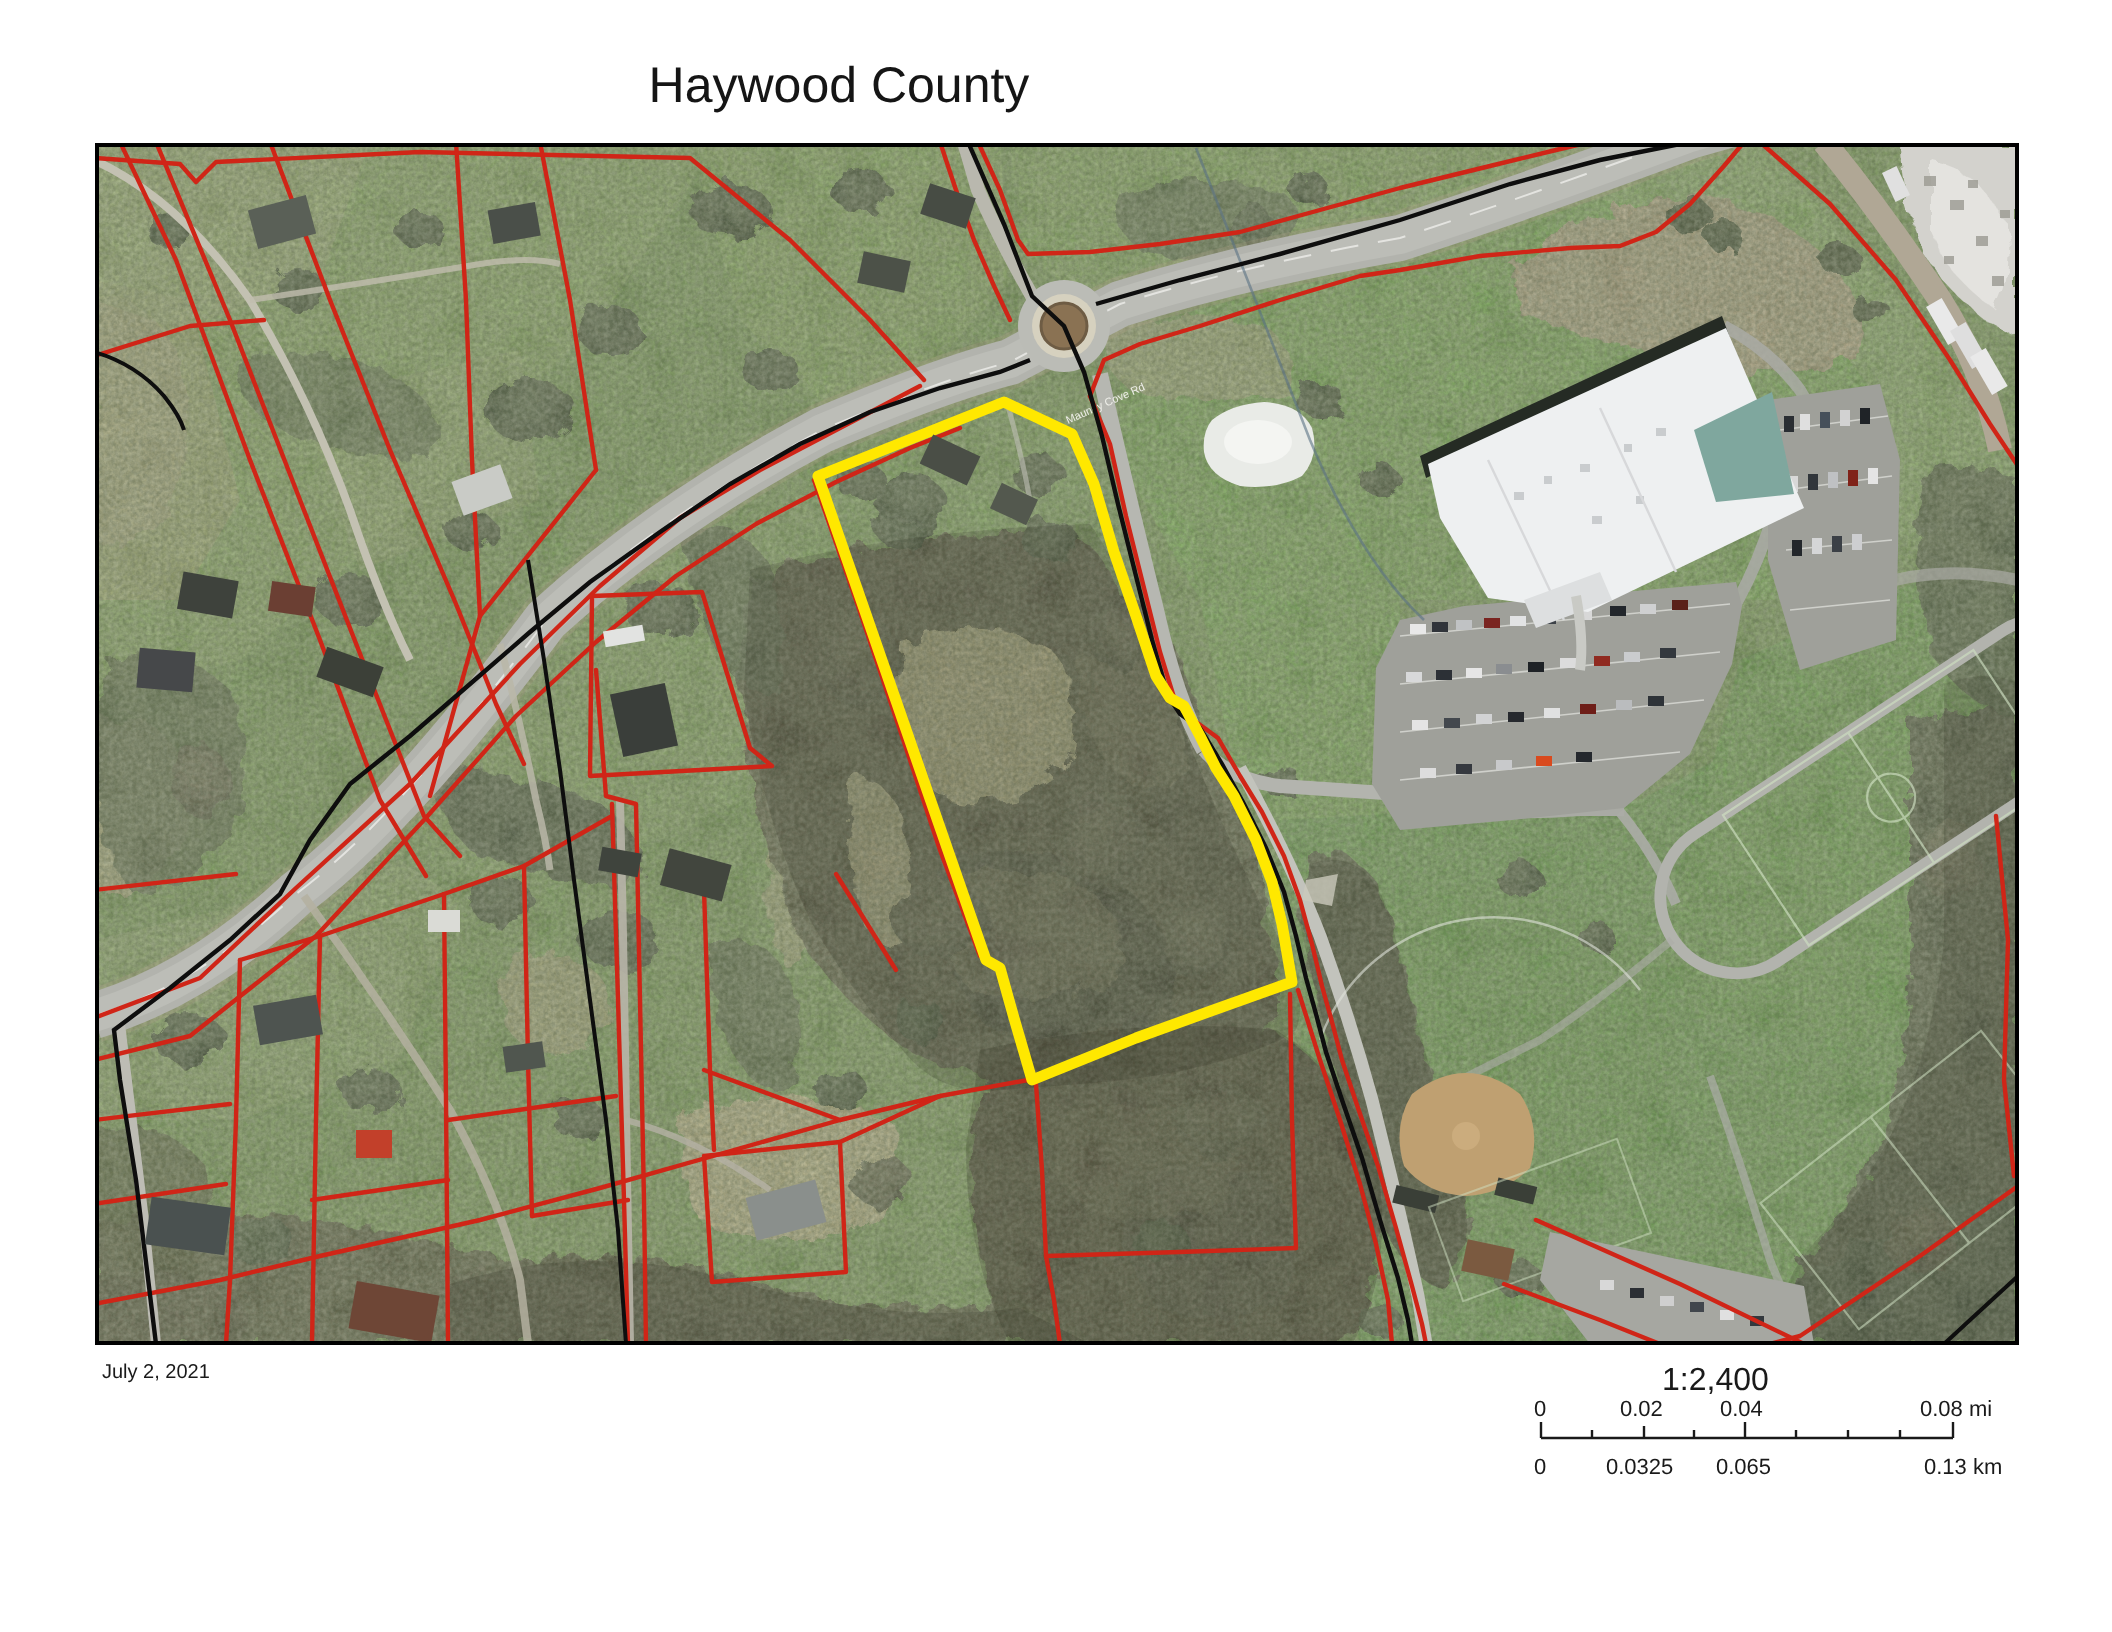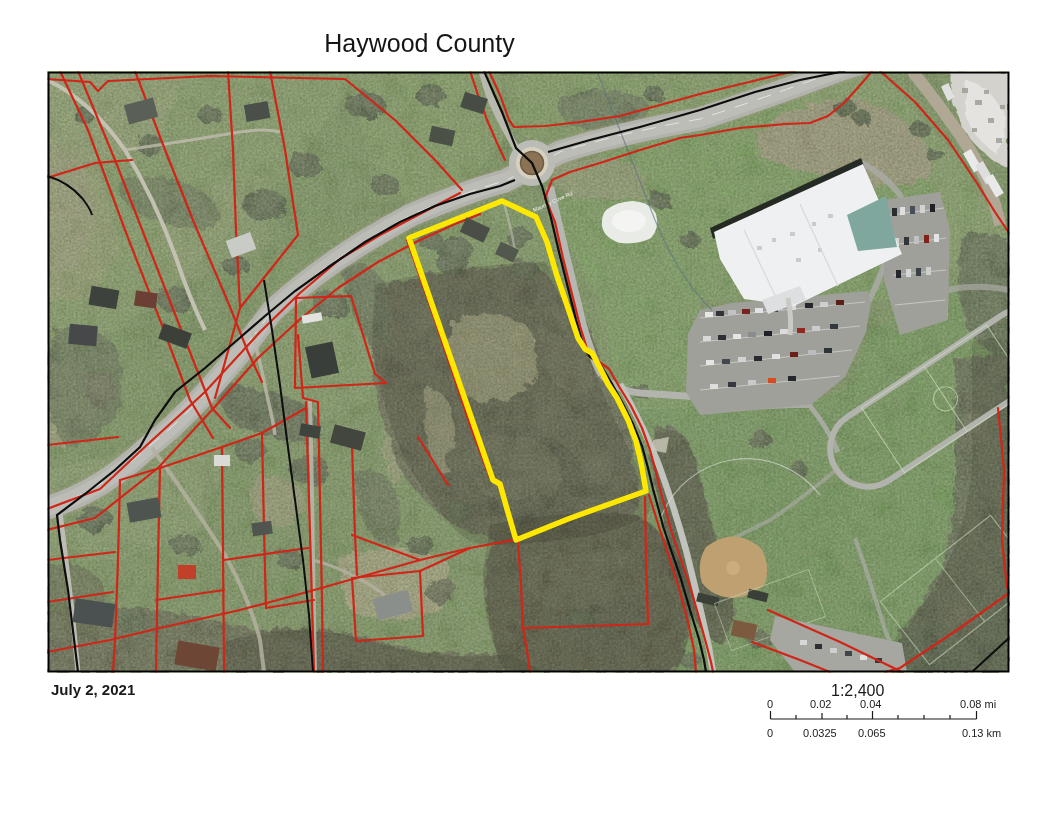--- a/index.html
+++ b/index.html
@@ -1,18 +1,18 @@
 <!DOCTYPE html>
 <html><head>
 <meta charset="utf-8">
 <style>
 html,body{margin:0;padding:0;background:#ffffff;width:1056px;height:816px;overflow:hidden;}
 body{font-family:"Liberation Sans", sans-serif;position:relative;}
 .title{position:absolute;left:0;top:29px;width:839px;text-align:center;font-size:25px;color:#151515;}
-.date{position:absolute;left:51px;top:681px;font-size:15px;color:#1a1a1a;font-weight:bold;}
+.date{position:absolute;left:51px;top:681px;font-size:10px;color:#1a1a1a;}
 .scale{position:absolute;left:740px;top:680px;width:280px;}
 .ratio{position:absolute;left:91px;top:2px;width:100px;font-size:16px;color:#1a1a1a;}
 .svgwrap{position:absolute;left:47px;top:71px;}
 </style>
 </head>
 <body>
 
 <div class="title">Haywood County</div>
 
 <div class="svgwrap">

